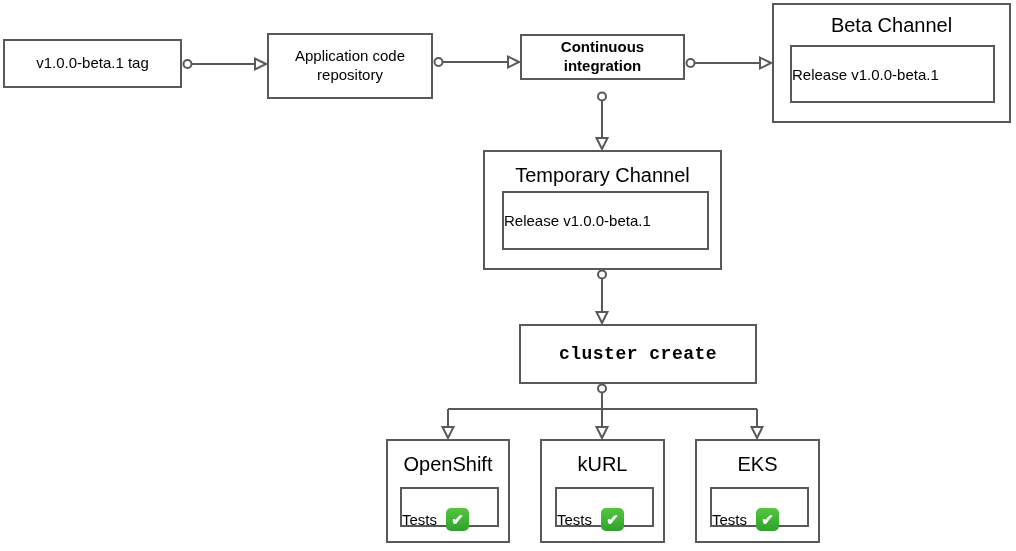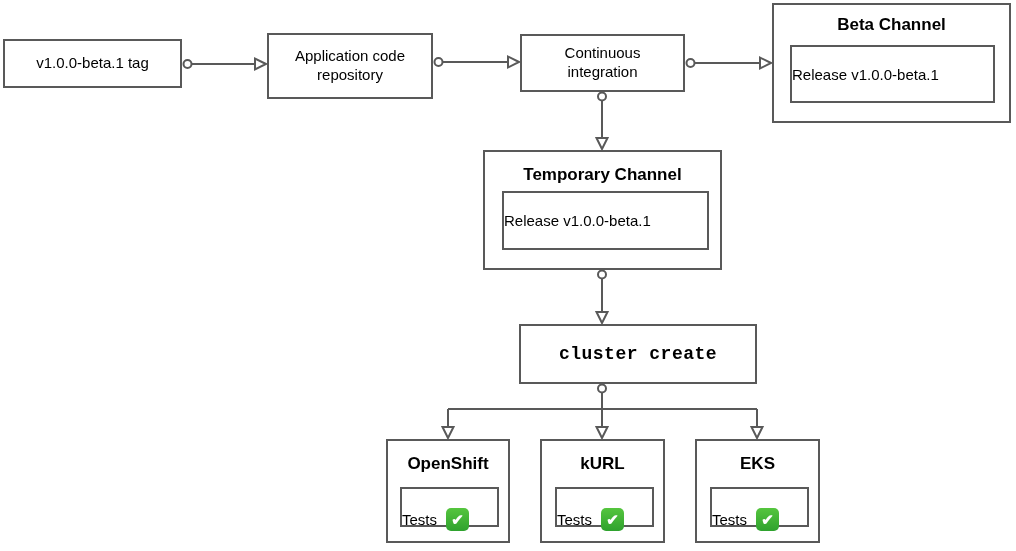--- a/index.html
+++ b/index.html
@@ -15,21 +15,21 @@
   .canvas{position:relative;width:1016px;height:551px;background:var(--background);overflow:hidden;}
   .edges{position:absolute;left:0;top:0;width:1016px;height:551px;}
   .edges path.line{fill:none;stroke:var(--stroke);stroke-width:2;}
   .edges .endpoint{fill:#ffffff;stroke:var(--stroke);stroke-width:2;}
   .edges .arrowhead{fill:#ffffff;stroke:var(--stroke);stroke-width:2;stroke-linejoin:miter;}
   .node{position:absolute;border:2px solid var(--stroke);background:#ffffff;
         display:flex;align-items:center;justify-content:center;text-align:center;
         font-size:15px;line-height:1.25;}
   .container-node{position:absolute;border:2px solid var(--stroke);background:#ffffff;}
   .container-title{position:absolute;left:0;right:0;top:0;display:flex;
-        align-items:center;justify-content:center;font-size:17px;font-weight:bold;}
+        align-items:center;justify-content:center;font-size:20px;}
   .inner-node{position:absolute;border:2px solid var(--stroke);background:#ffffff;
         display:flex;align-items:center;justify-content:flex-start;text-align:center;
         font-size:15px;}
   .mono-node{font-family:"Liberation Mono","DejaVu Sans Mono",monospace;
         font-weight:bold;font-size:18px;letter-spacing:.5px;}
   .tests-row{display:flex;align-items:center;justify-content:center;gap:9px;margin-top:24px;}
   .check-icon{display:inline-flex;align-items:center;justify-content:center;
         width:23px;height:23px;border-radius:5px;
         background:linear-gradient(var(--check-green-top,#55c53e),var(--check-green-bottom,#2fa22e));
         color:var(--check-mark-white,#fff);font-size:15px;font-weight:bold;line-height:1;}
@@ -75,21 +75,21 @@
   </svg>
 
   <div class="node" style="left:3px;top:39px;width:179px;height:49px;">
     <span>v1.0.0-beta.1 tag</span>
   </div>
 
   <div class="node" style="left:267px;top:33px;width:166px;height:66px;">
     <span>Application code repository</span>
   </div>
 
-  <div class="node" style="left:520px;top:34px;width:165px;height:58px;padding:0 28px;">
+  <div class="node" style="left:520px;top:34px;width:165px;height:46px;padding:0 28px;font-weight:bold;">
     <span>Continuous integration</span>
   </div>
 
   <div class="container-node" style="left:772px;top:3px;width:239px;height:120px;">
     <div class="container-title" style="height:40px;">Beta Channel</div>
     <div class="inner-node" style="left:16px;top:40px;width:205px;height:58px;">
       <span>Release v1.0.0-beta.1</span>
     </div>
   </div>
 

